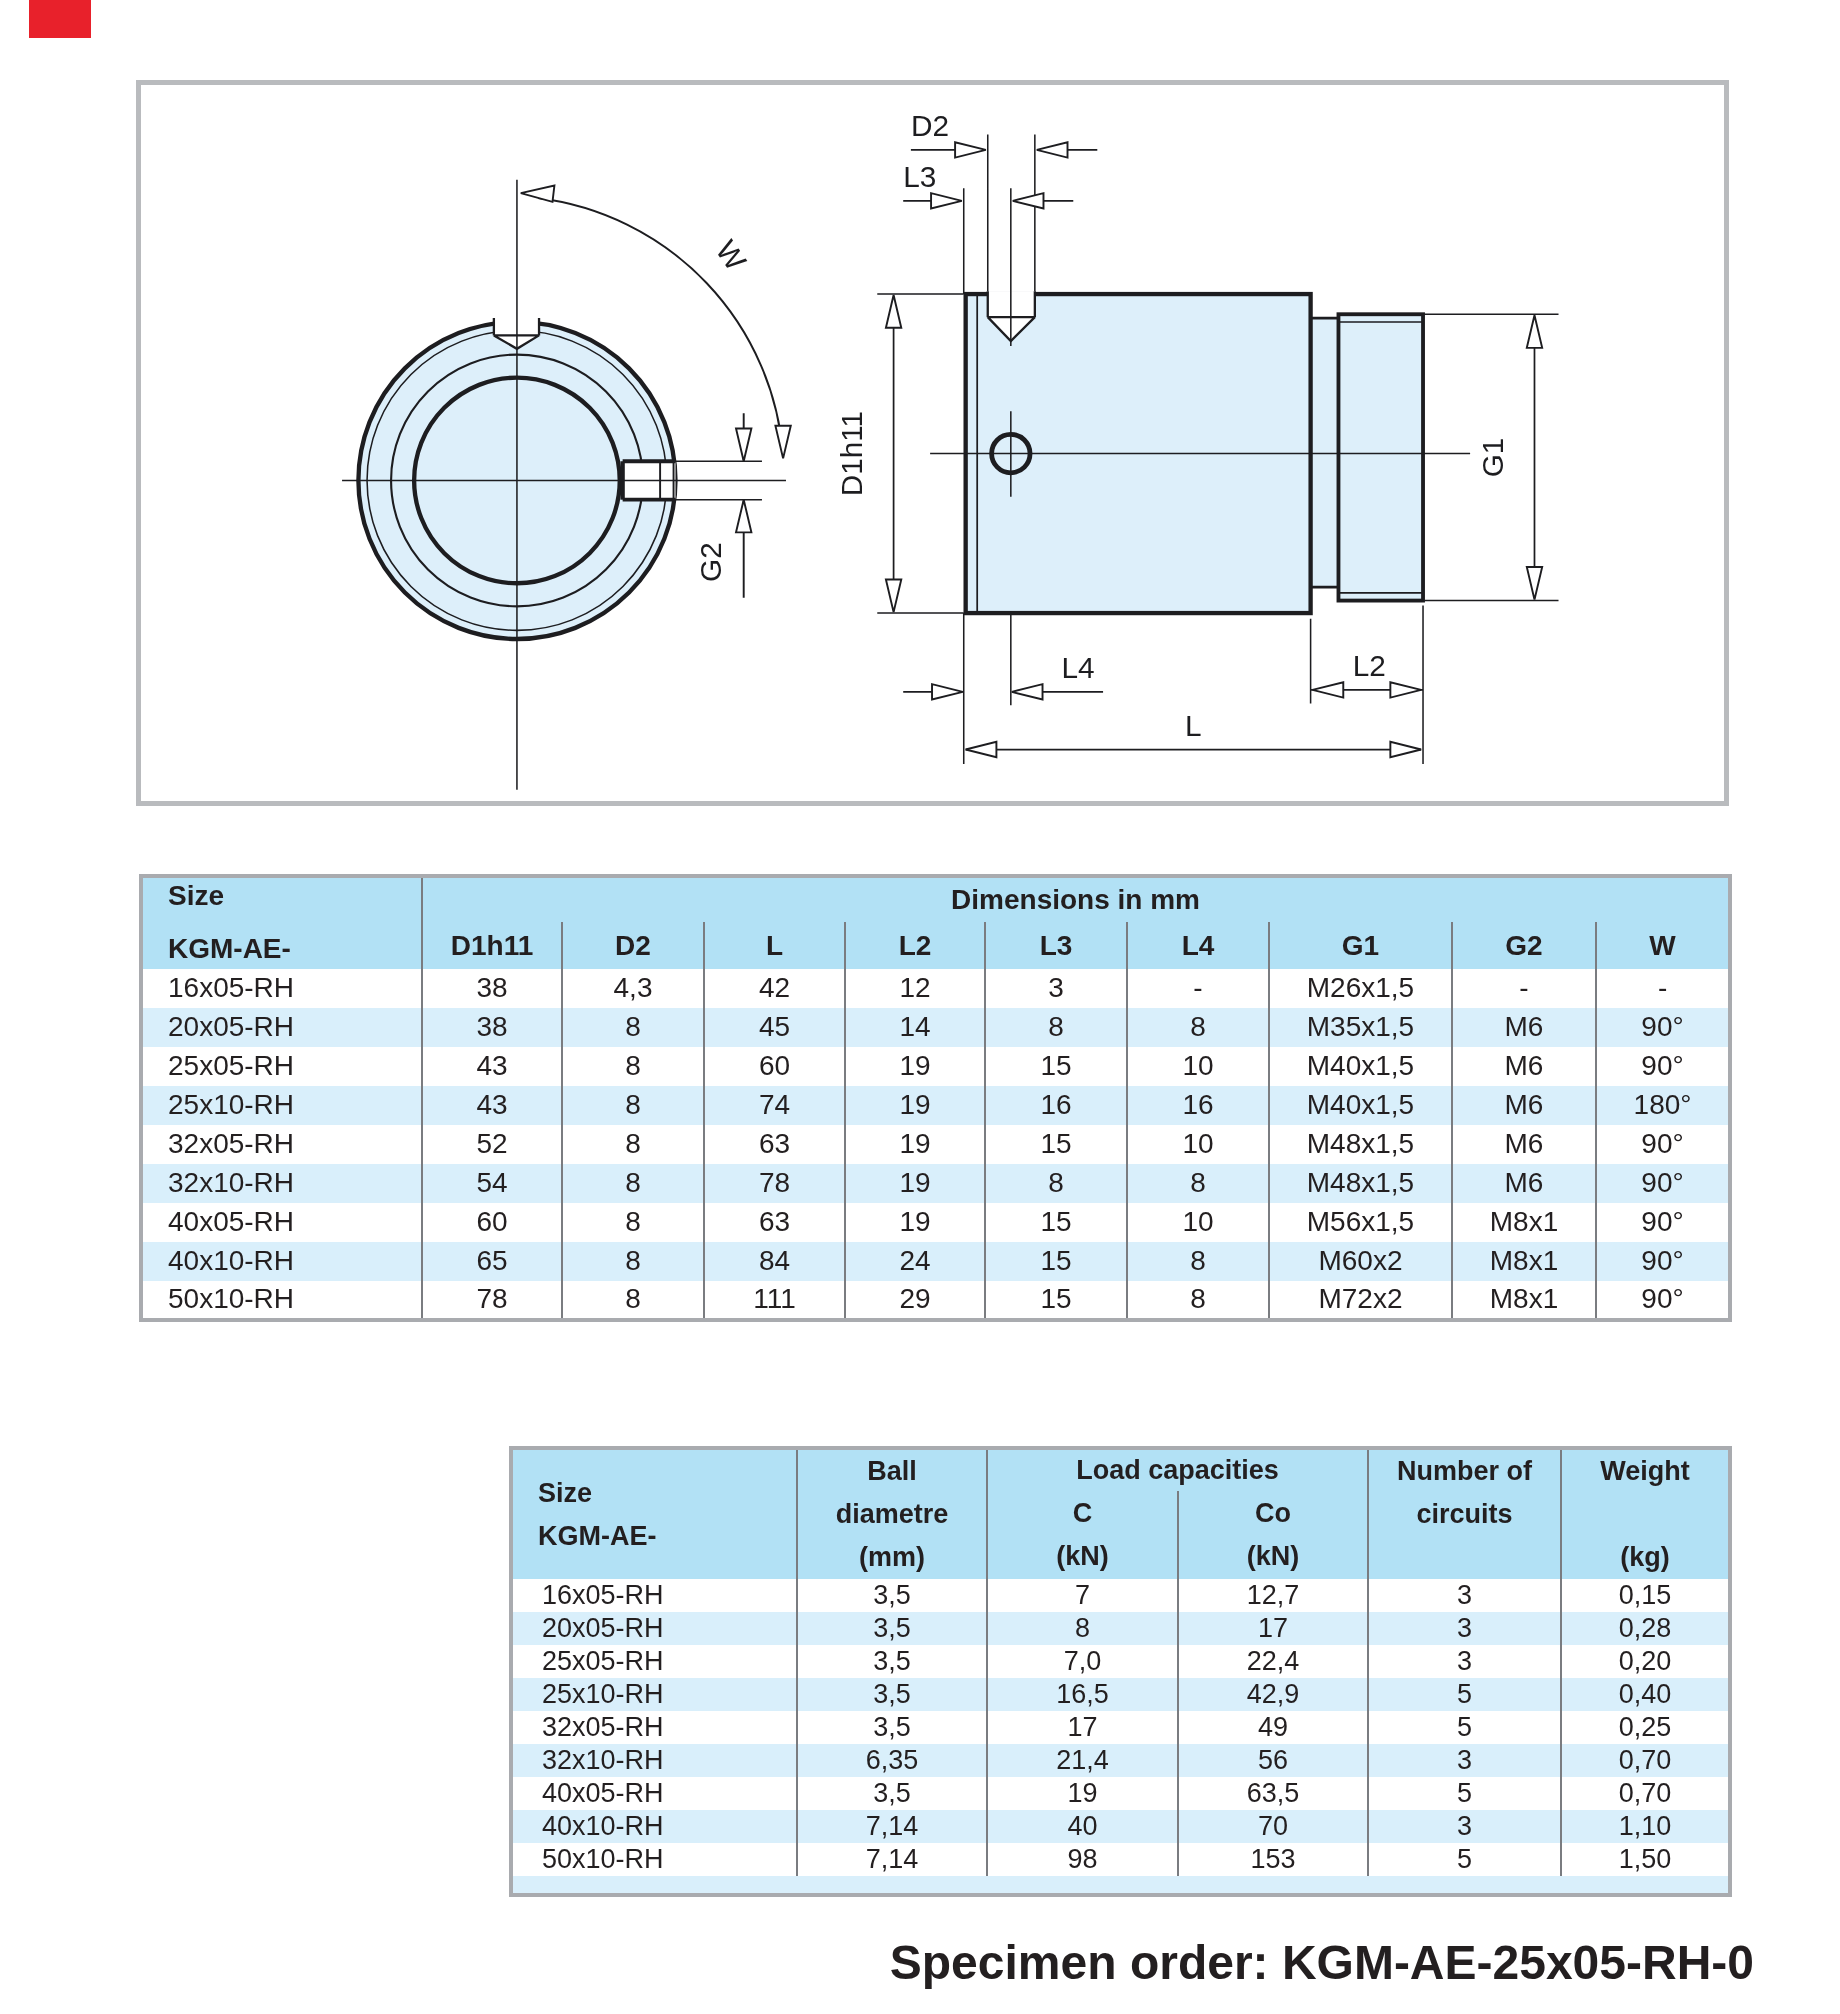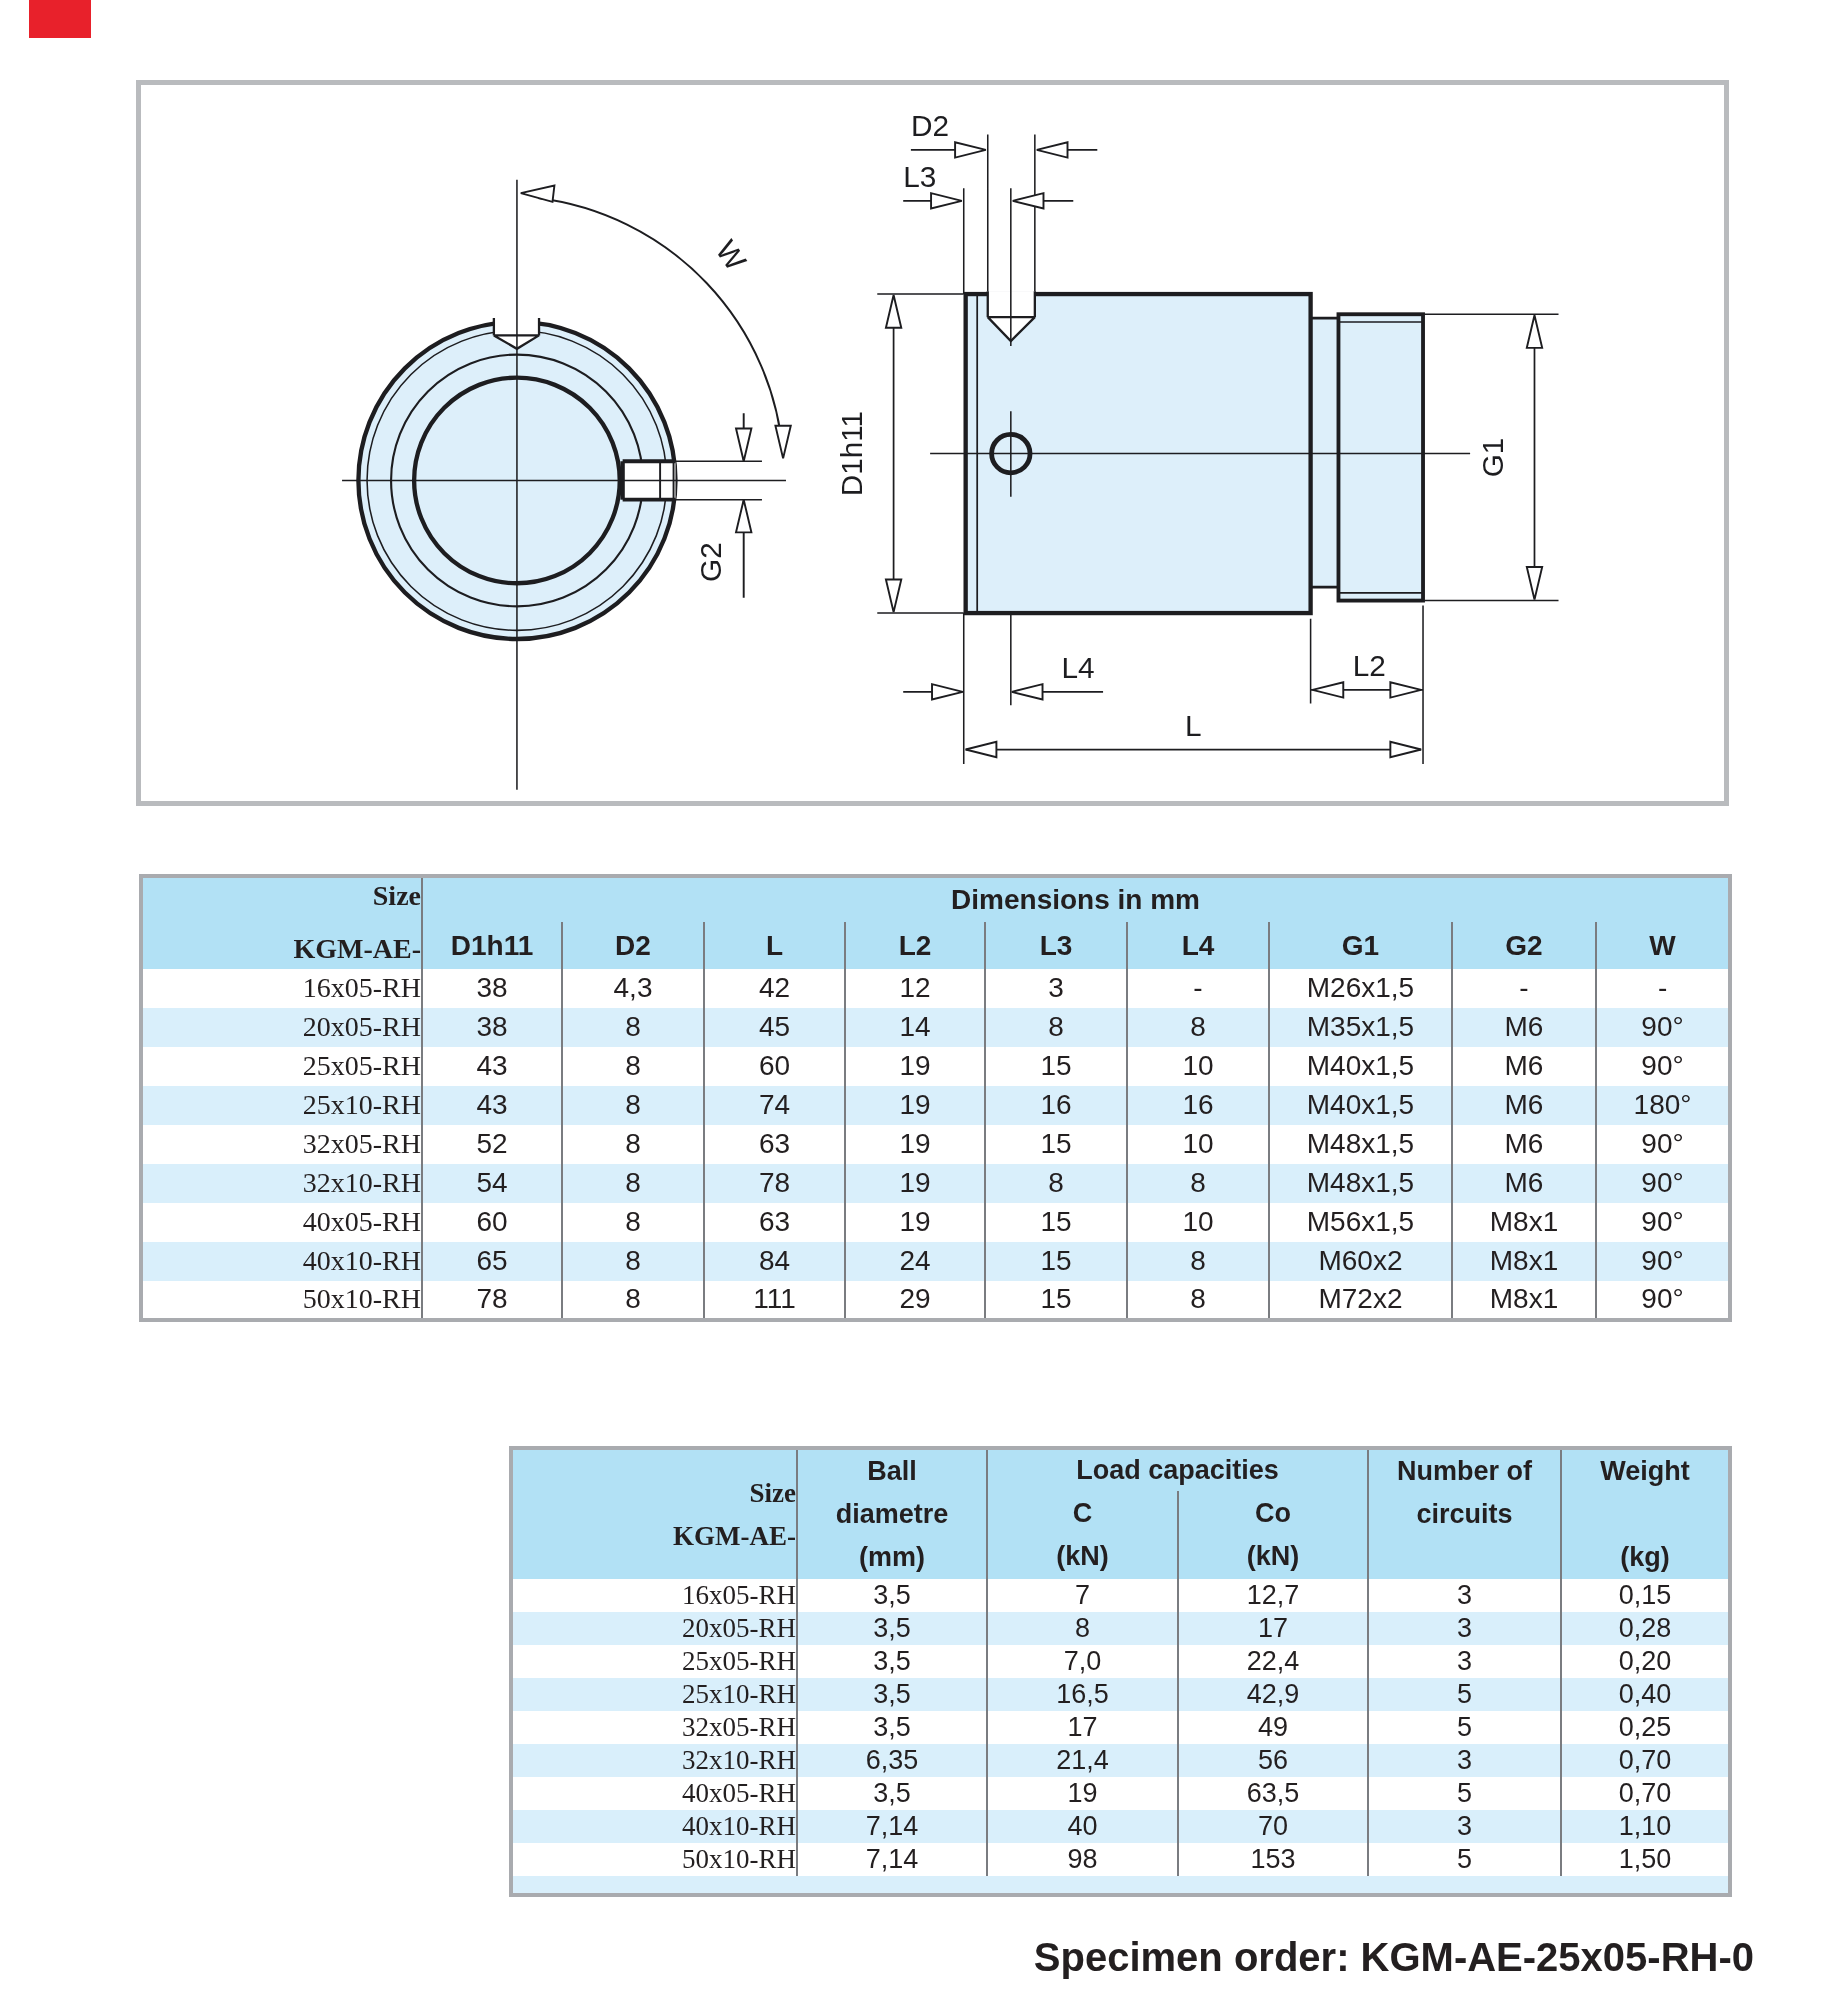--- a/index.html
+++ b/index.html
@@ -11,32 +11,32 @@
   .drawing-svg{position:absolute;left:0;top:0;}
 
   table{border-collapse:collapse;table-layout:fixed;position:absolute;
         border:4.8px solid #a9abaf;background:#ffffff;}
   #dims-table{left:139px;top:874px;width:1590px;font-size:28px;}
   #load-table{left:509px;top:1446px;width:1220px;font-size:27px;}
   th,td{padding:0;margin:0;box-sizing:border-box;font-weight:normal;
         text-align:center;vertical-align:middle;overflow:hidden;white-space:nowrap;}
   thead th{background:#b2e1f5;font-weight:bold;}
   .sep{border-left:2.9px solid #7a7c80;}
-  td.left,th.left{text-align:right;padding-left:25px;font-family:Liberation Serif, serif;}
+  td.left,th.left{text-align:left;padding-left:25px;}
   #dims-table thead tr{height:42px;}
   #dims-table tbody tr{height:39px;}
   #load-table tbody tr{height:33px;}
   tbody tr:nth-of-type(even) td{background:#d9effb;}
   .hstack{display:flex;flex-direction:column;justify-content:flex-start;}
   .hline{height:43px;line-height:43px;}
   #load-table td.left{padding-left:29px;}
   #load-table tfoot td{background:#d9effb;height:19px;}
   .size-head{display:flex;flex-direction:column;justify-content:space-between;height:85px;
              padding:1.9px 0 3.8px 0;}
-  .footer-order{position:absolute;right:87px;top:1935px;font-size:40px;font-weight:bold;
+  .footer-order{position:absolute;right:87px;top:1935px;font-size:48px;font-weight:bold;
                 letter-spacing:0px;}
   svg text{font-family:"Liberation Sans",sans-serif;font-size:31px;fill:#1d1d20;}
 </style>
 </head>
 <body>
 
 <div class="page">
 
   <div class="red-marker"></div>
 

